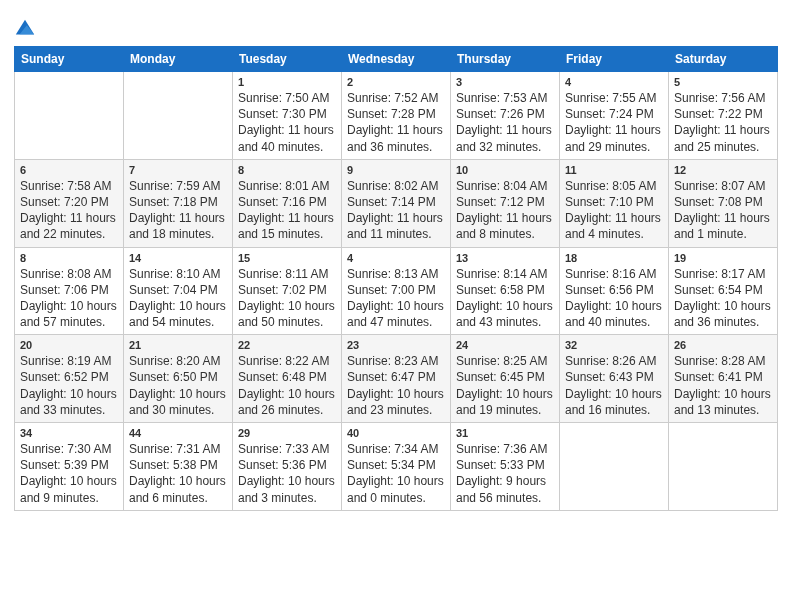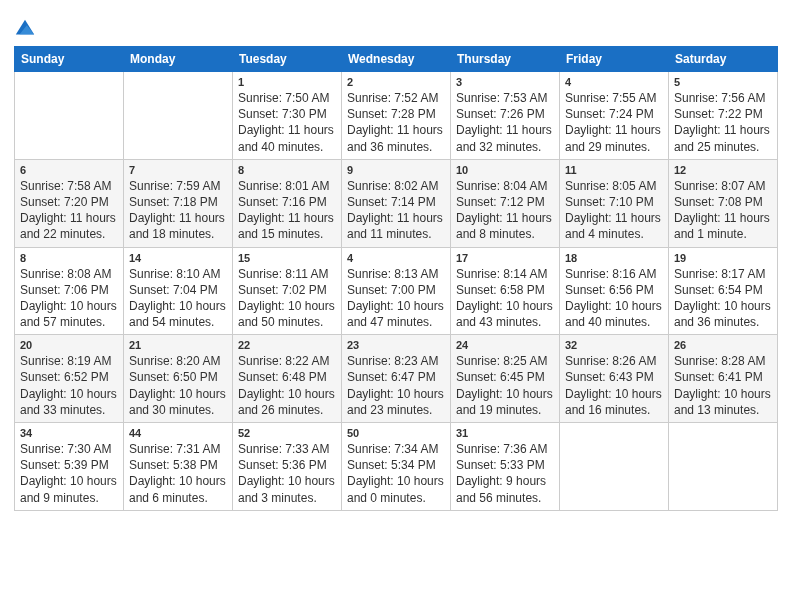--- a/index.html
+++ b/index.html
@@ -229,21 +229,21 @@
           Sunrise: 8:11 AM<br>Sunset: 7:02 PM<br>Daylight: 10 hours and 50 minutes.
         </div>
           </td>
           <td>
             <span class="day-num">4</span>
         <div class="day-info">
           Sunrise: 8:13 AM<br>Sunset: 7:00 PM<br>Daylight: 10 hours and 47 minutes.
         </div>
           </td>
           <td>
-            <span class="day-num">17</span>
+            <span class="day-num">13</span>
         <div class="day-info">
           Sunrise: 8:14 AM<br>Sunset: 6:58 PM<br>Daylight: 10 hours and 43 minutes.
         </div>
           </td>
           <td>
             <span class="day-num">18</span>
         <div class="day-info">
           Sunrise: 8:16 AM<br>Sunset: 6:56 PM<br>Daylight: 10 hours and 40 minutes.
         </div>
           </td>
@@ -305,27 +305,27 @@
           Sunrise: 7:30 AM<br>Sunset: 5:39 PM<br>Daylight: 10 hours and 9 minutes.
         </div>
           </td>
           <td>
             <span class="day-num">44</span>
         <div class="day-info">
           Sunrise: 7:31 AM<br>Sunset: 5:38 PM<br>Daylight: 10 hours and 6 minutes.
         </div>
           </td>
           <td>
-            <span class="day-num">52</span>
+            <span class="day-num">29</span>
         <div class="day-info">
           Sunrise: 7:33 AM<br>Sunset: 5:36 PM<br>Daylight: 10 hours and 3 minutes.
         </div>
           </td>
           <td>
-            <span class="day-num">50</span>
+            <span class="day-num">40</span>
         <div class="day-info">
           Sunrise: 7:34 AM<br>Sunset: 5:34 PM<br>Daylight: 10 hours and 0 minutes.
         </div>
           </td>
           <td>
             <span class="day-num">31</span>
         <div class="day-info">
           Sunrise: 7:36 AM<br>Sunset: 5:33 PM<br>Daylight: 9 hours and 56 minutes.
         </div>
           </td>

